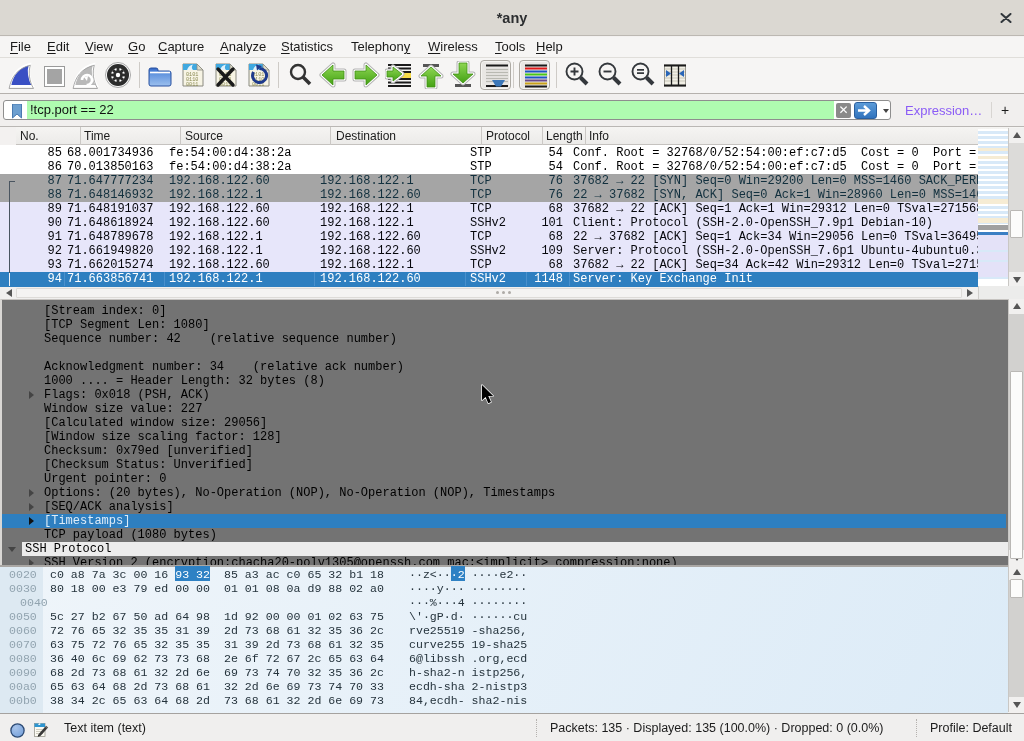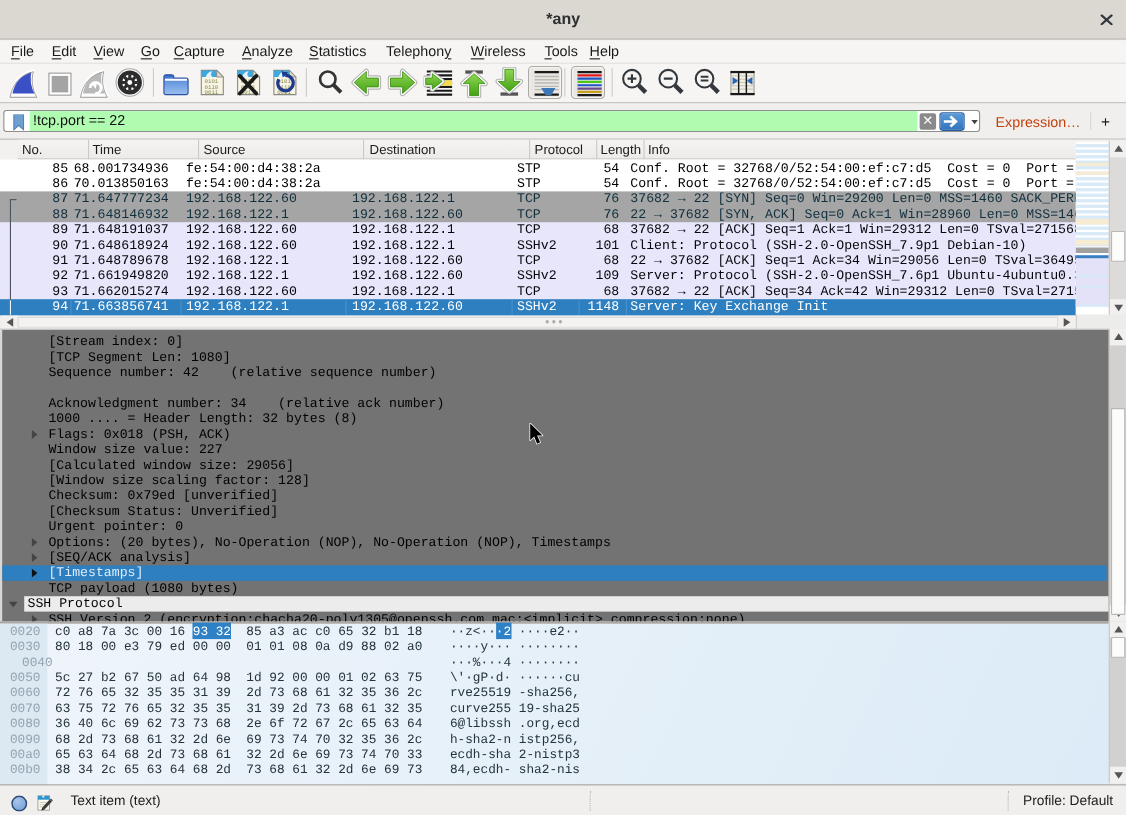--- a/index.html
+++ b/index.html
@@ -18,21 +18,21 @@
 .ticon{position:absolute;top:3px;width:28px;height:28px}
 .tsep{position:absolute;top:4px;width:1px;height:26px;background:#cecbc7}
 .tbox{position:absolute;top:2px;width:31px;height:30px;border:1px solid #adaaa4;border-radius:4px;background:#e9e7e4;box-shadow:inset 0 0 0 1px #f6f5f2}
 
 #filterbar{left:0;top:94px;width:1024px;height:33px;background:#f1efee;border-bottom:1px solid #bab7b4}
 #fwidget{left:3px;top:6px;width:888px;height:20px;border:1px solid #8e8e8e;border-radius:3px;background:#fff;overflow:hidden}
 #fgreen{left:23px;top:0;width:807px;height:20px;background:#affcb0}
 #ftext{left:26px;top:1px;font-size:13px;color:#111}
 #fclear{left:832px;top:2px;width:15px;height:15px;background:#8a8a8a;border-radius:2px;color:#fff;font-size:12px;text-align:center;line-height:14px}
 #fapply{left:850px;top:1px;width:23px;height:17px;background:linear-gradient(#5b9bd8,#3173bd);border:1px solid #2a5f9e;border-radius:3px}
-#fexp{left:905px;top:9px;font-size:13px;color:#c2410c}
+#fexp{left:905px;top:9px;font-size:13px;color:#8b5cf6}
 #fplus{left:1001px;top:8px;font-size:14px;color:#1a1a1a}
 #fsep2{left:991px;top:8px;width:1px;height:16px;background:#d8d5d2}
 
 #plhead{left:16px;top:127px;width:1024px;height:18px;background:linear-gradient(#f5f4f2,#ecebe9);border-bottom:1px solid #c5c2bf;font-size:12px;color:#1c1c1c}
 #plhead span{position:absolute;top:2px}
 #plhead i{position:absolute;top:0;width:1px;height:18px;background:#cbc8c5;font-style:normal}
 
 #plist{left:0;top:145px;width:978px;height:142px;background:#fff;overflow:hidden}
 .prow{position:absolute;left:0;width:1400px;height:15px;font-size:12px;white-space:pre}
 .prow span{position:absolute;top:0}
@@ -503,19 +503,20 @@
       <g stroke="#c9c7ba" stroke-width="0.9">
         <line x1="3" y1="7.5" x2="10" y2="7.5"></line>
         <line x1="3" y1="9.5" x2="10" y2="9.5"></line>
         <line x1="3" y1="11.5" x2="10" y2="11.5"></line>
       </g>
       <path d="M5.5 12.2 L12.2 4.8 L14.2 6.6 L7.5 14 z" fill="#3a3a3a"></path>
       <path d="M5.5 12.2 l-0.8 2.6 l2.8 -0.8 z" fill="#1a1a1a"></path>
       <path d="M12.2 4.8 l1 -1 l2 1.8 l-1 1 z" fill="#555"></path>
     </svg>
   <div class="abs" style="left:64px;top:7px">Text item (text)</div>
+  <div class="abs" style="left:550px;top:7px">Packets: 135 · Displayed: 135 (100.0%) · Dropped: 0 (0.0%)</div>
   <div class="abs" style="left:916px;top:5px;width:1px;height:18px;border-left:1px dotted #b5b2af"></div>
   <div class="abs" style="left:536px;top:5px;width:1px;height:18px;border-left:1px dotted #b5b2af"></div>
   <div class="abs" style="left:930px;top:7px">Profile: Default</div>
 </div>
 <svg class="abs" style="left:481px;top:384px" width="14" height="21" viewBox="0 0 14 21">
 <path d="M1 1 L1 16.2 L4.6 12.9 L7.3 19.3 L10 18.1 L7.3 11.9 L12.2 11.9 Z" fill="#000" stroke="#fff" stroke-width="1.4" stroke-linejoin="round" paint-order="stroke"></path>
   </svg>
 
 </body></html>

